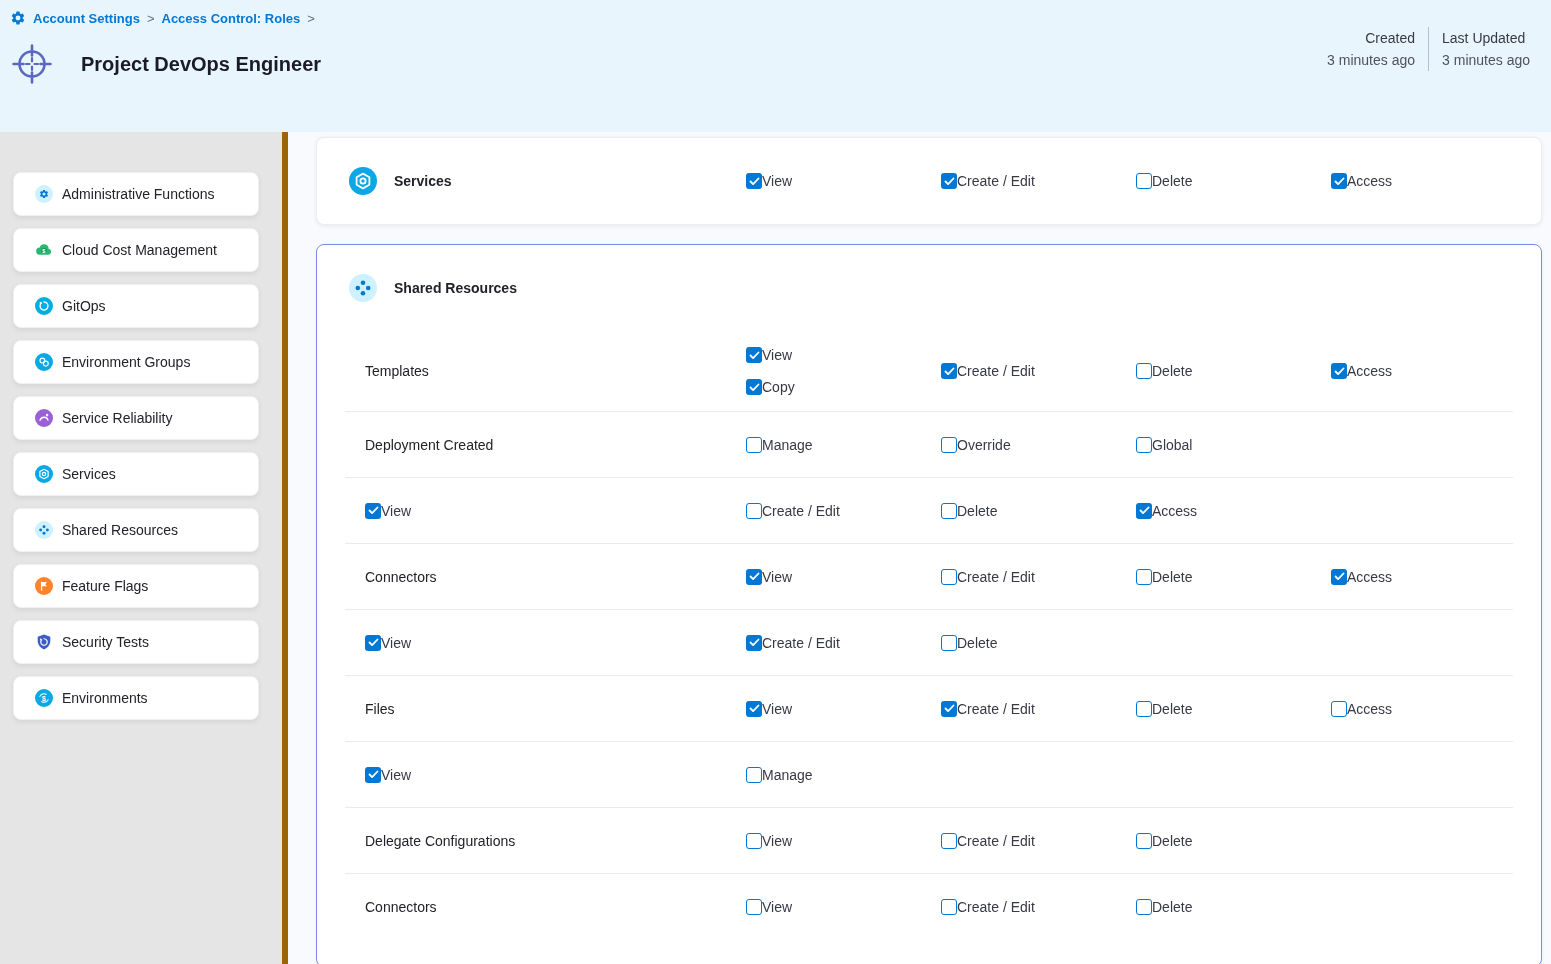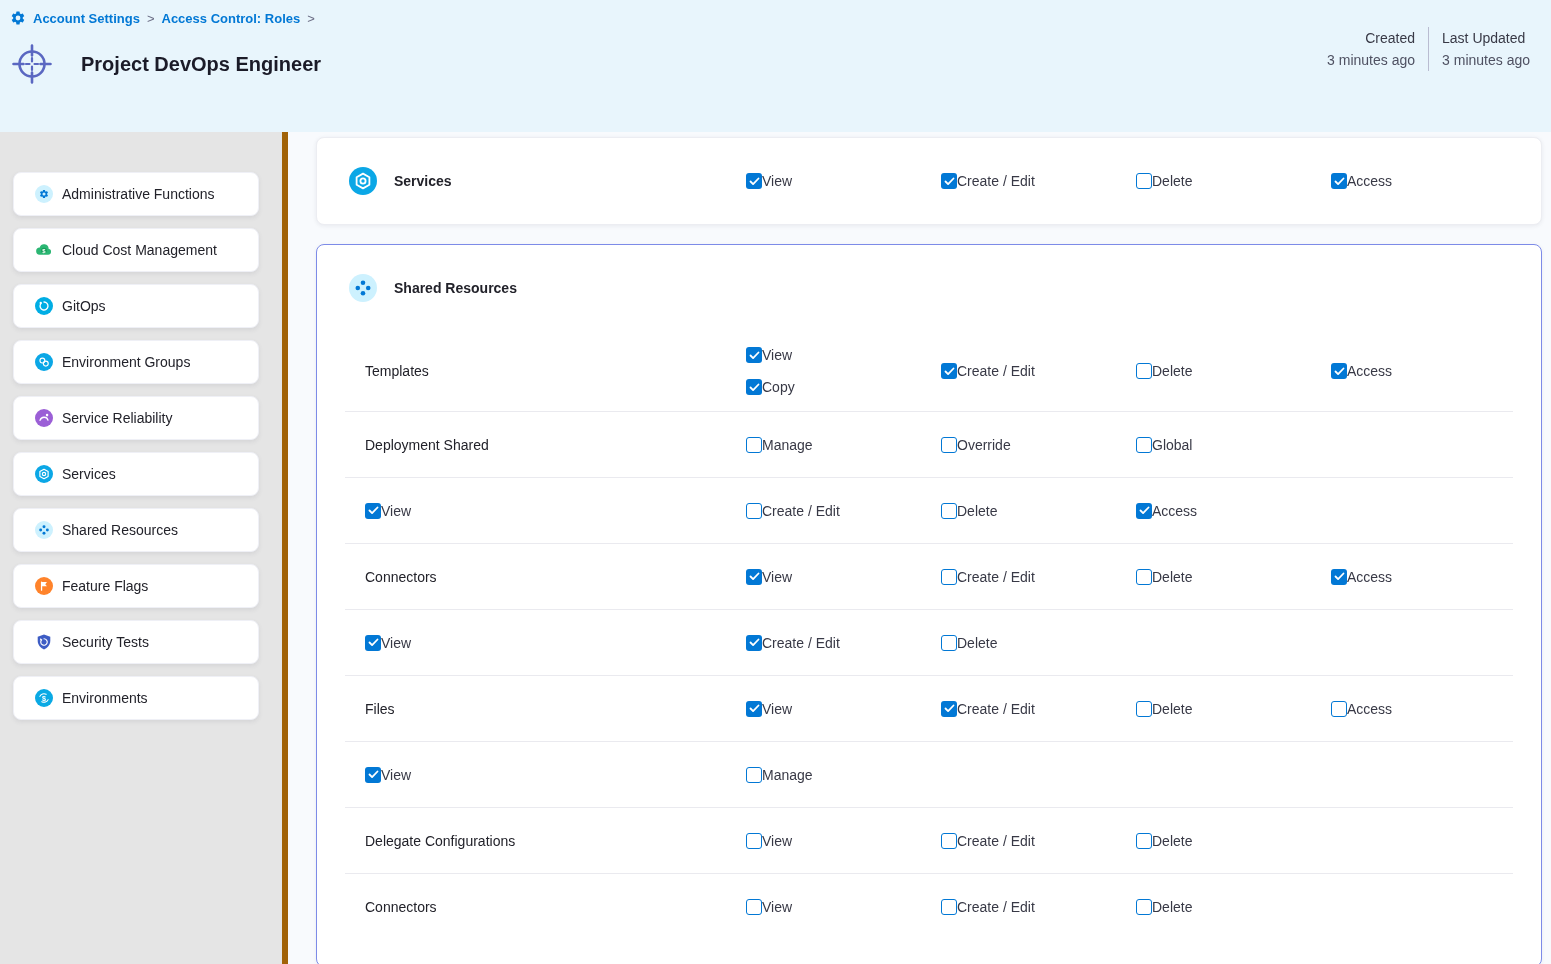--- a/index.html
+++ b/index.html
@@ -324,21 +324,21 @@
                 <span class="cb checked">
                   <svg width="11" height="9" viewBox="0 0 11 9">
                     <path d="M1.5 4.5l2.6 2.6 5.4-5.6" fill="none" stroke="#fff" stroke-width="1.8" stroke-linecap="round" stroke-linejoin="round"></path>
                   </svg>
                 </span>
                 <span class="perm-label">Access</span>
               </span>
             </div>
           </div>
           <div class="prow">
-            <div class="res-name">Deployment Shared</div>
+            <div class="res-name">Deployment Created</div>
             <div class="perm-cell">
               <span class="perm">
                 <span class="cb unchecked"></span>
                 <span class="perm-label">Manage</span>
               </span>
             </div>
             <div class="perm-cell">
               <span class="perm">
                 <span class="cb unchecked"></span>
                 <span class="perm-label">Override</span>

